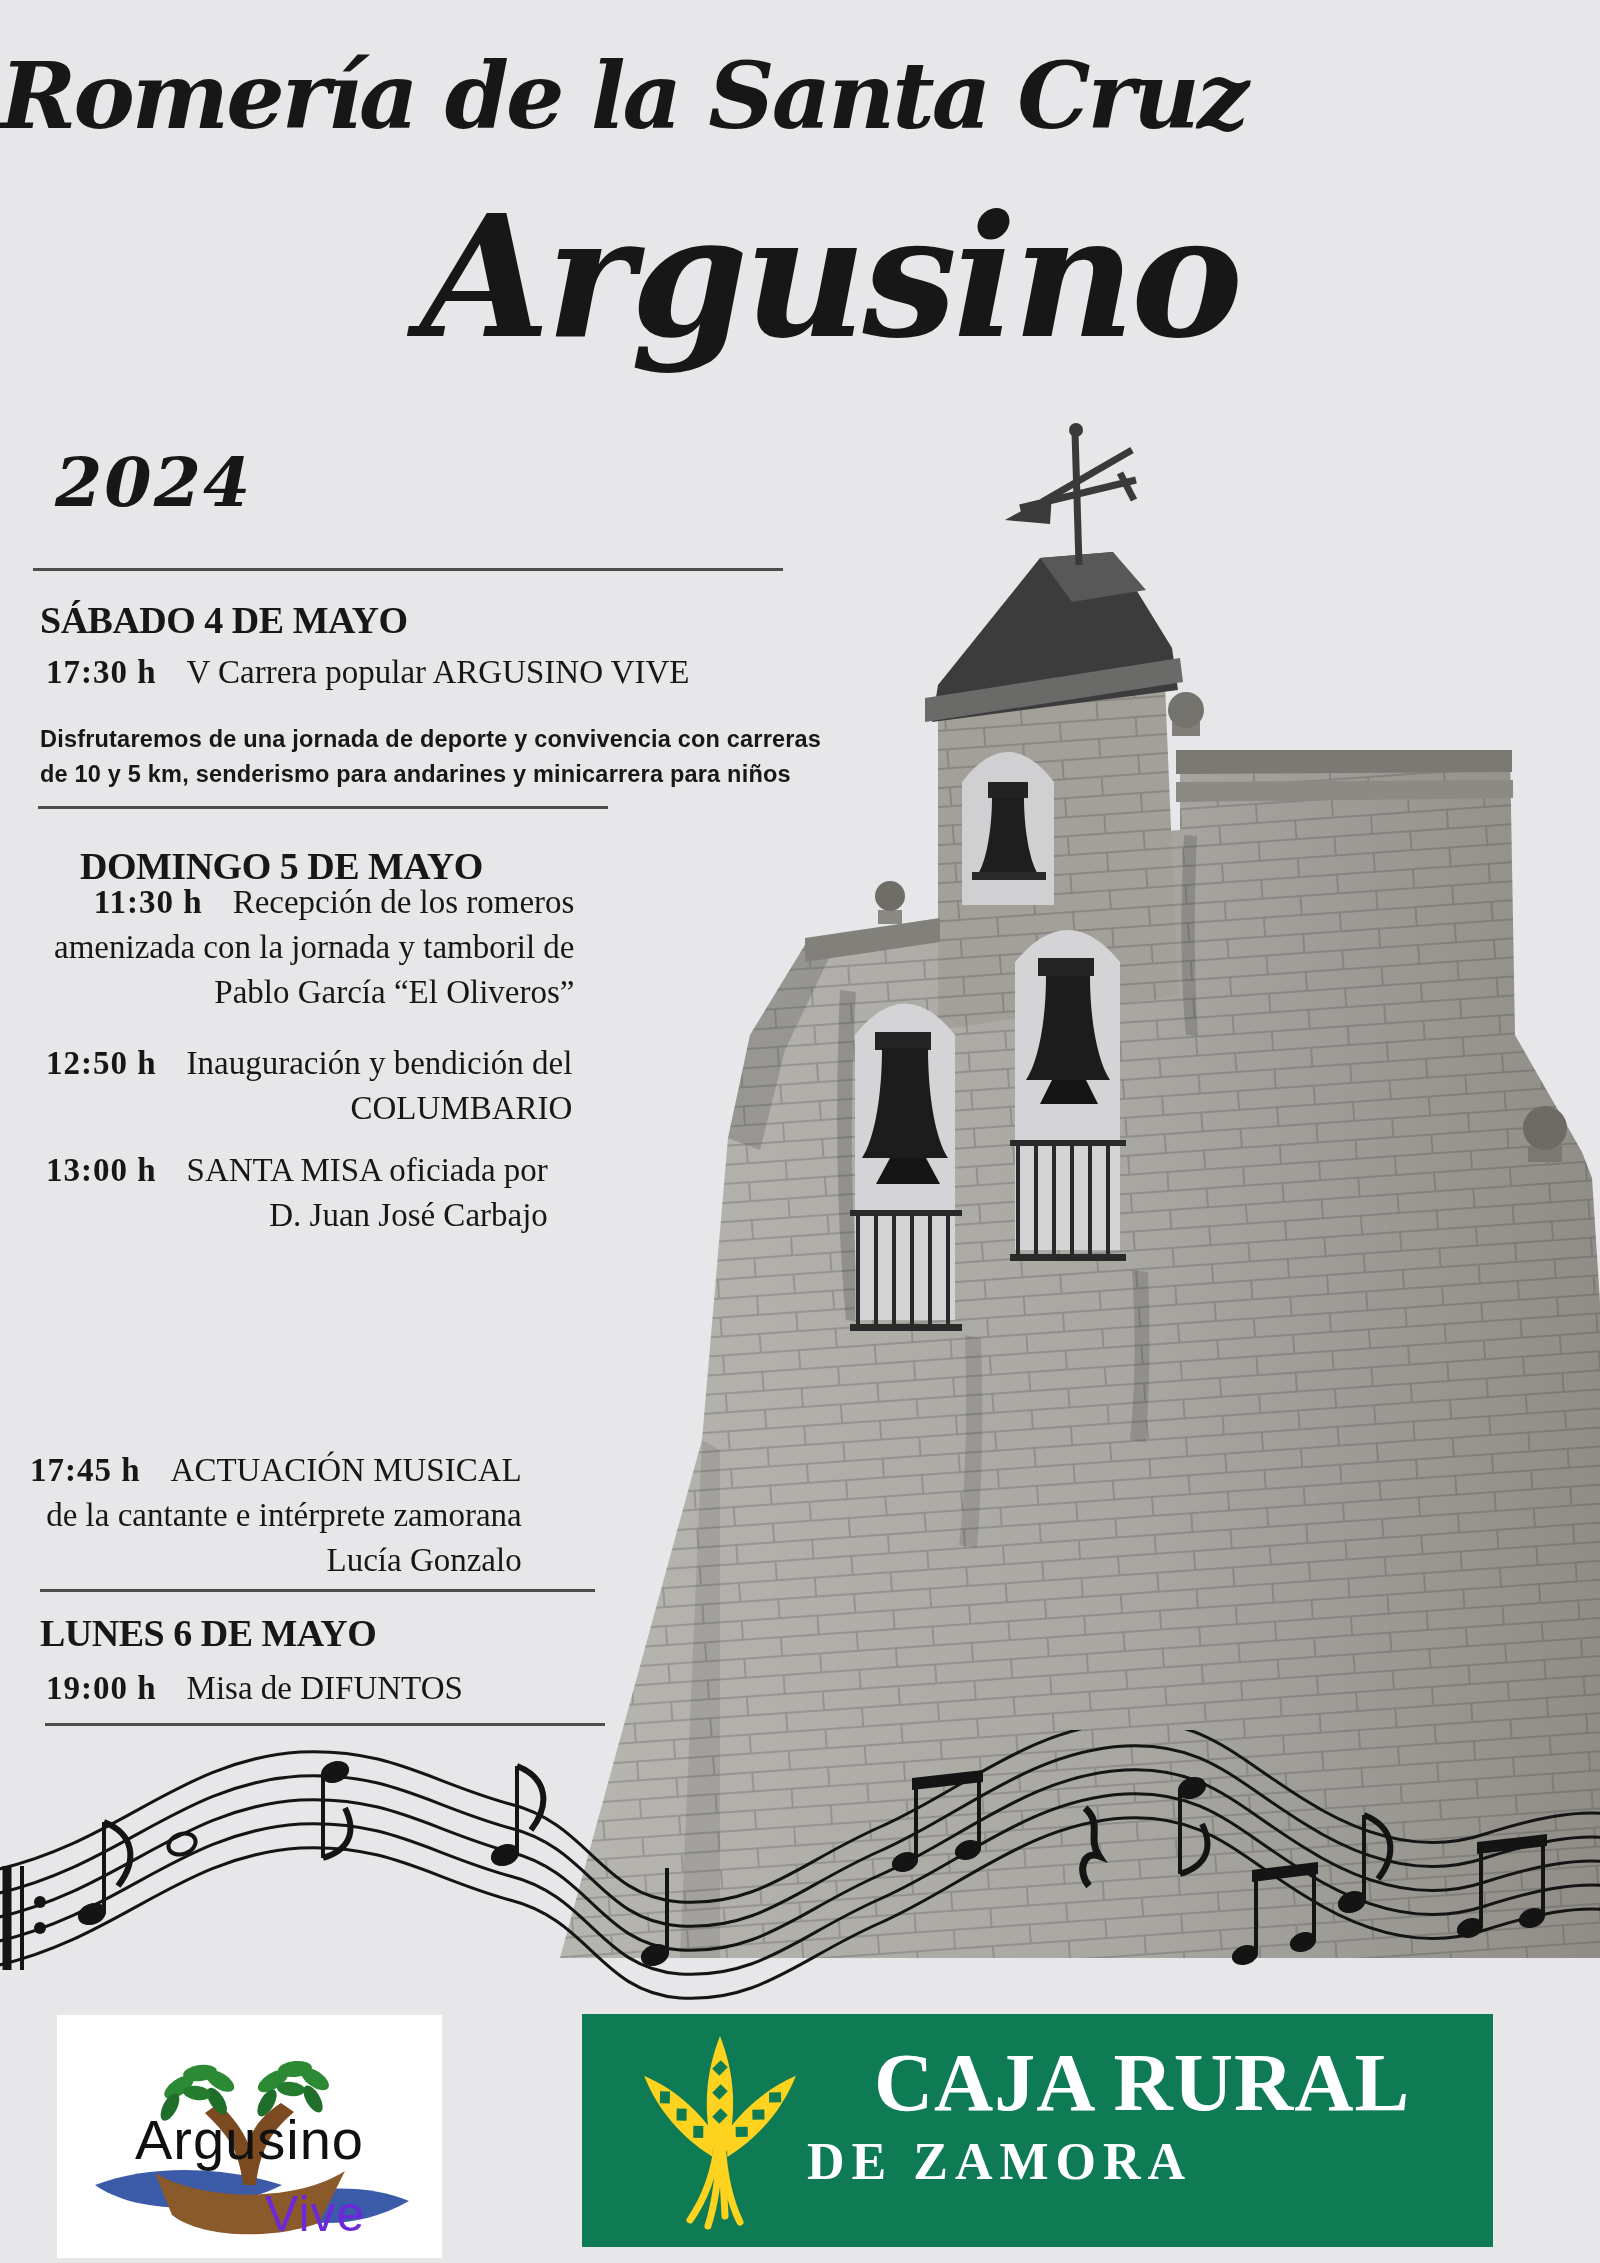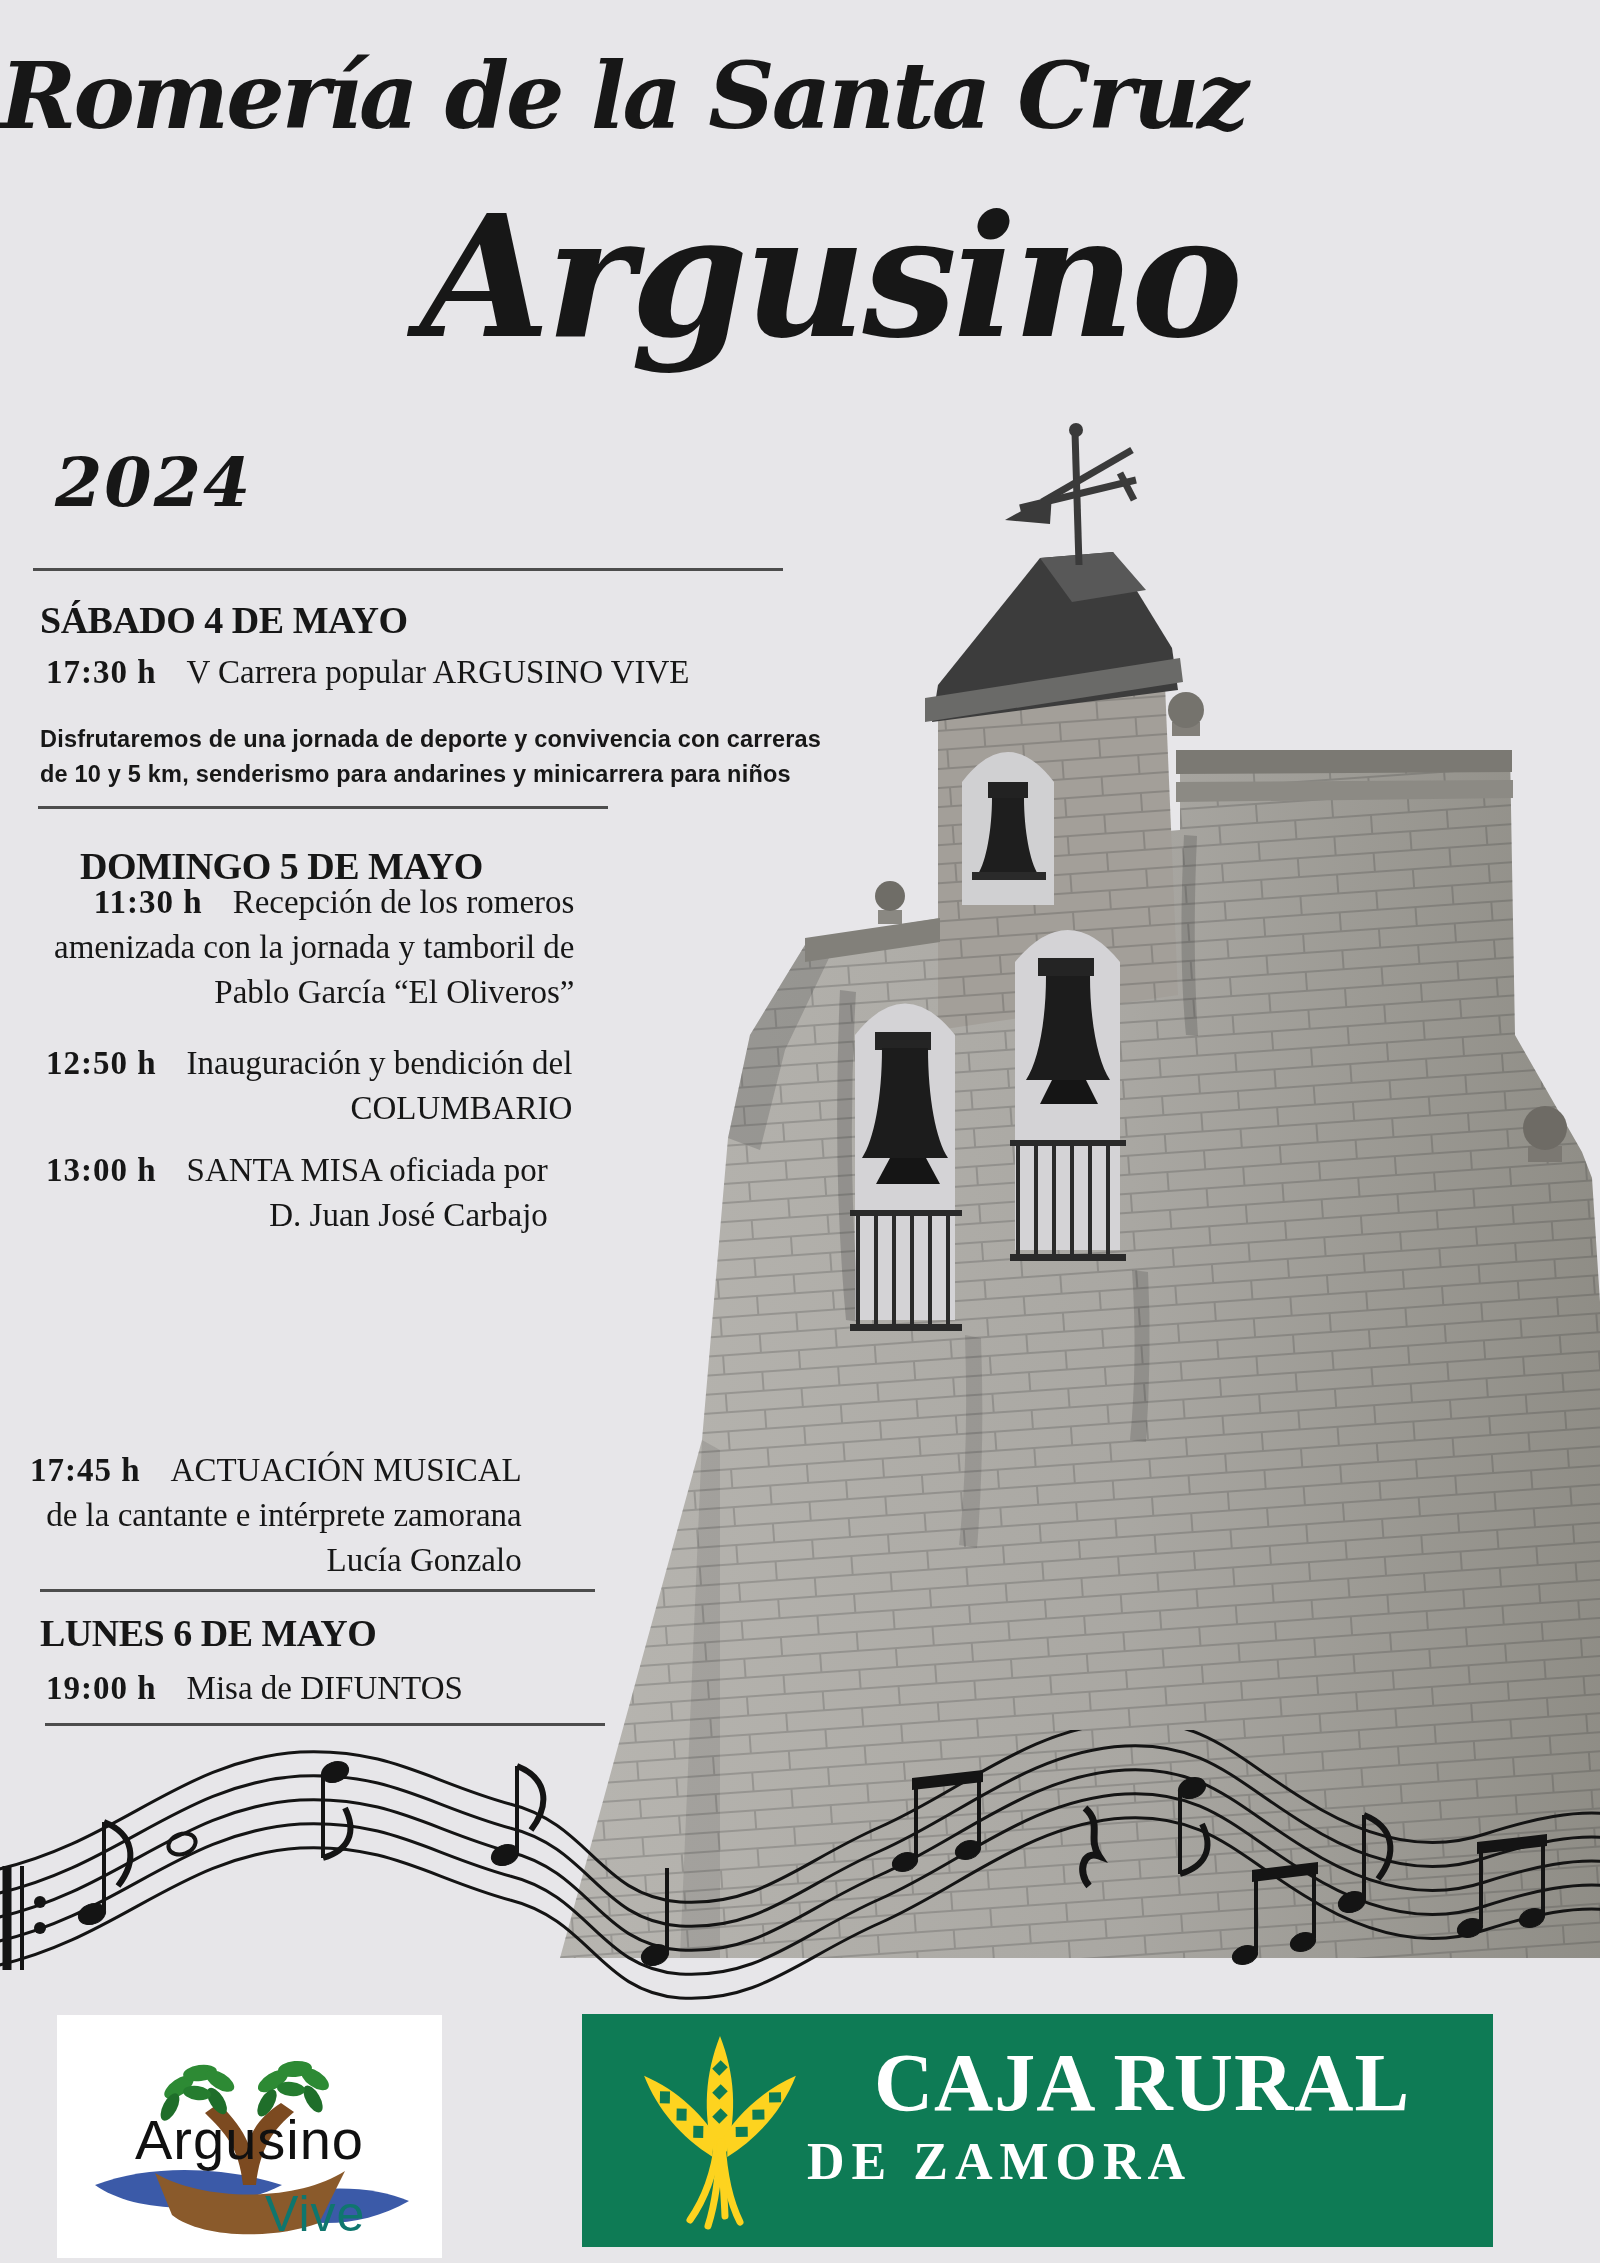--- a/index.html
+++ b/index.html
@@ -44,21 +44,21 @@
     left:57px;top:2015px;width:385px;height:243px;background:#ffffff;
   }
   .arg-text1{
     position:absolute;left:0;top:92px;width:100%;text-align:center;
     font-family:"Liberation Sans",sans-serif;font-size:56px;font-weight:400;
     color:#101010;letter-spacing:1px;
   }
   .arg-text2{
     position:absolute;left:208px;top:170px;
     font-family:"Liberation Sans",sans-serif;font-size:50px;font-weight:400;
-    color:#0f766e;letter-spacing:1px;
+    color:#6d28d9;letter-spacing:1px;
   }
   .logo-box-green{
     left:582px;top:2014px;width:911px;height:233px;background:#0e7b55;
   }
   .cr-line1{
     position:absolute;left:225px;top:22px;width:670px;text-align:center;
     font-family:"Liberation Serif",serif;font-weight:bold;font-size:82px;
     color:#ffffff;letter-spacing:1px;white-space:nowrap;
   }
   .cr-line2{

